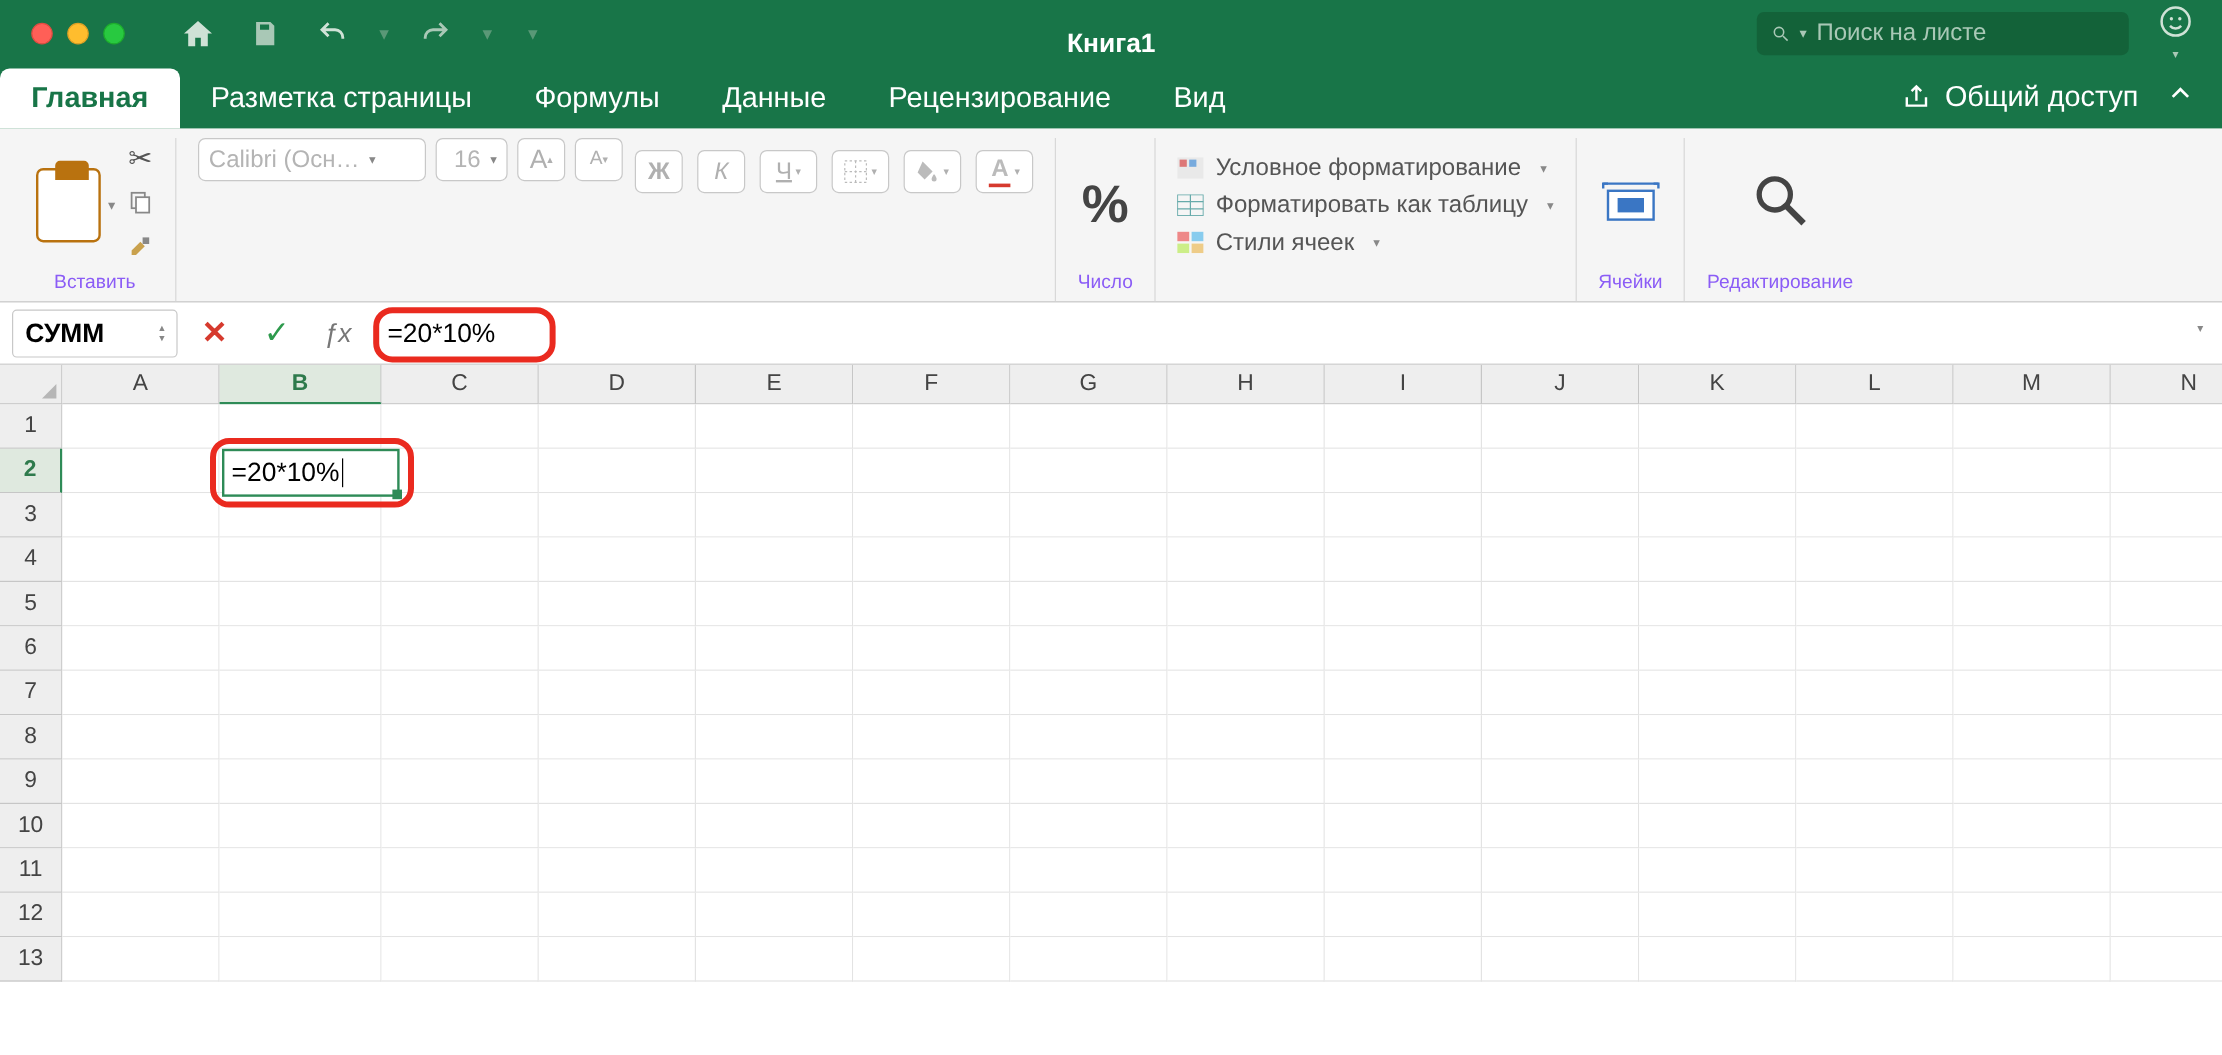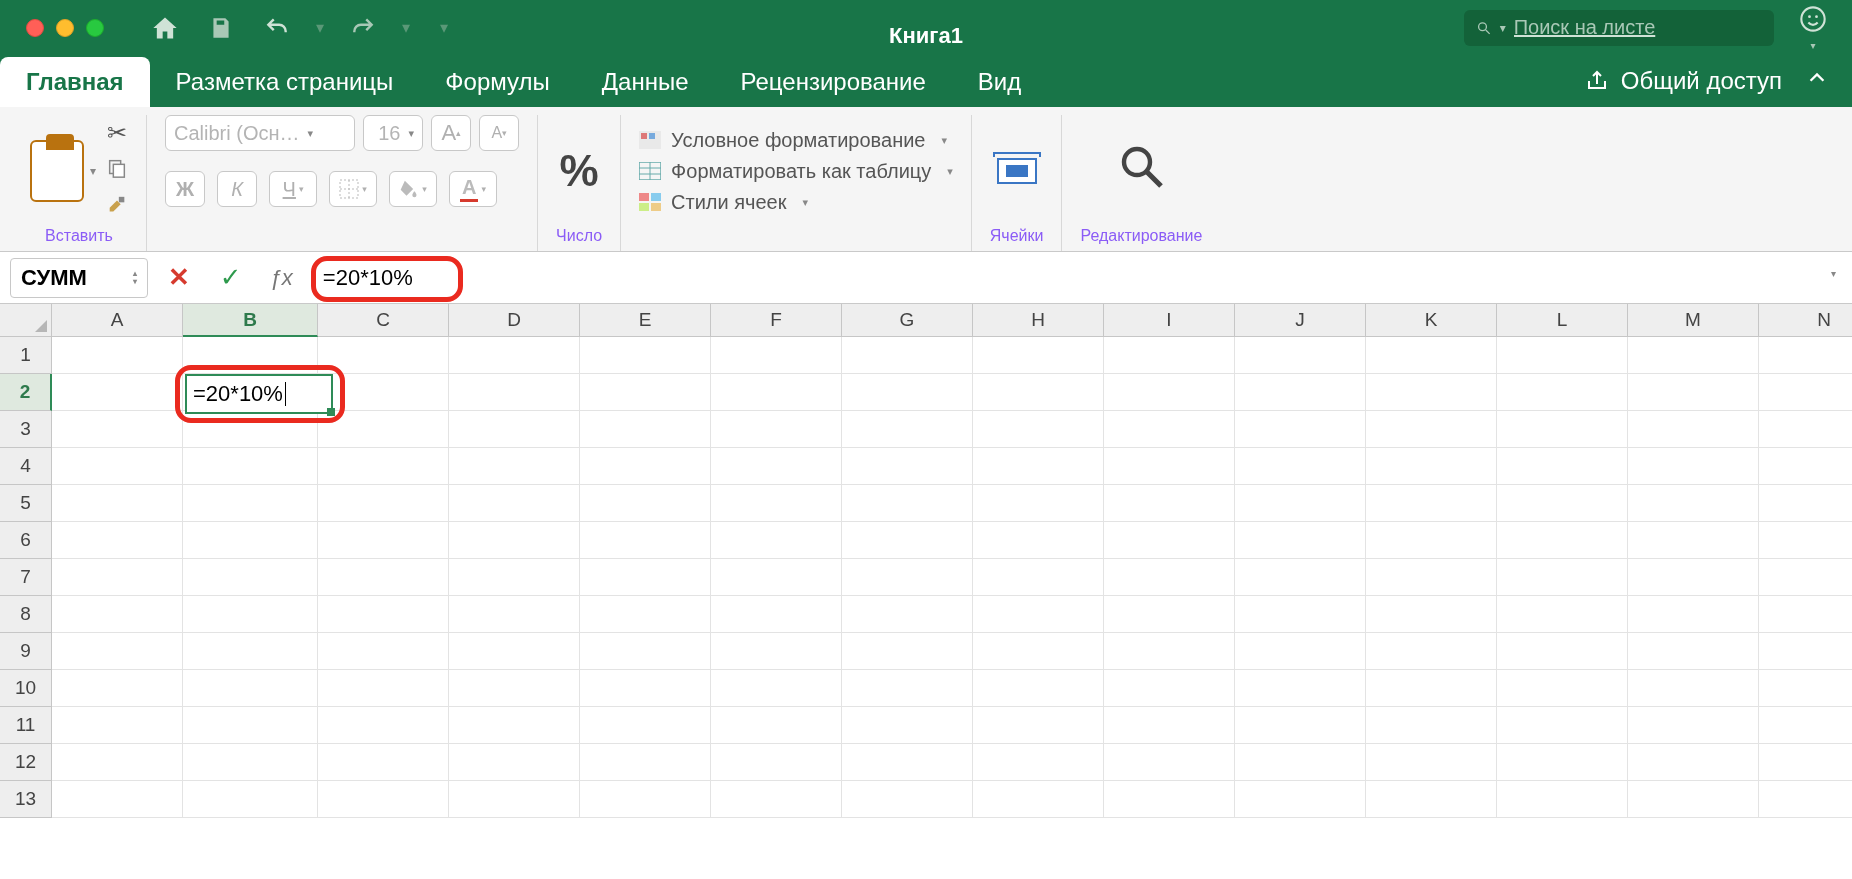--- a/index.html
+++ b/index.html
@@ -10,21 +10,21 @@
   .traffic-lights { display: flex; gap: 12px; padding-left: 26px; }
   .dot { width: 18px; height: 18px; border-radius: 50%; }
   .dot-red { background: #ff5f57; border: 1px solid #e24b41; }
   .dot-yellow { background: #ffbd2e; border: 1px solid #e1a124; }
   .dot-green { background: #28c940; border: 1px solid #1dad2c; }
   .qat { display: flex; align-items: center; gap: 22px; margin-left: 44px; }
   .qat-btn { width: 34px; height: 34px; display: flex; align-items: center; justify-content: center; color: #cfe2d6; }
   .qat-sep { color: #5a9877; }
   .title-text { position: absolute; left: 50%; transform: translateX(-50%); color: #fff; font-size: 22px; font-weight: 600; margin-top: 16px; }
   .search-wrap { margin-left: auto; display: flex; align-items: center; background:#136239; border-radius:6px; padding:4px 12px; width:310px; height:36px; gap:8px;}
-  .search-wrap input { background:transparent; border:none; color:#cfe2d6; font-size:20px; width:100%; outline:none;text-decoration:underline;}
+  .search-wrap input { background:transparent; border:none; color:#cfe2d6; font-size:20px; width:100%; outline:none;}
   .search-wrap input::placeholder{color:#a9c8b6;}
   .smiley{ color:#cfe2d6; font-size:26px; margin:0 24px; width:30px; text-align:center;}
 
   
   .tabs-row { background:#187548; height:52px; display:flex; align-items:flex-end; position:relative;}
   .tab { color:#fff; font-size:24px; font-weight:400; padding:11px 26px 11px 26px; cursor:pointer;}
   .tab.active { background:#fff; color:#187548; font-weight:600; border-radius:8px 8px 0 0;}
   .share { position:absolute; right:70px; top:0; height:52px; display:flex; align-items:center; color:#fff; gap:12px; font-size:24px;}
   .share .chev { position:absolute; right:-46px; }
 
@@ -193,21 +193,21 @@
               <path fill="#c9a14d" d="M4 14l8-8 4 4-8 8H4z"></path>
               <rect x="14" y="2" width="6" height="6" fill="#888"></rect>
             </svg>
         </span>
       </div>
     </div>
     <div class="group-label">Вставить</div>
   </div>
 
   <div class="group font-group">
-    <div class="group-body" style="flex-direction:column;align-items:flex-start;">
+    <div class="group-body" style="flex-direction:row;align-items:flex-start;">
       <div class="row1">
         <div class="combo font-name">
           <span>Calibri (Осн…</span>
             <span class="dd">▾</span>
         </div>
         <div class="combo font-size">
           <span>16</span>
             <span class="dd">▾</span>
         </div>
         <div class="sq-btn">

